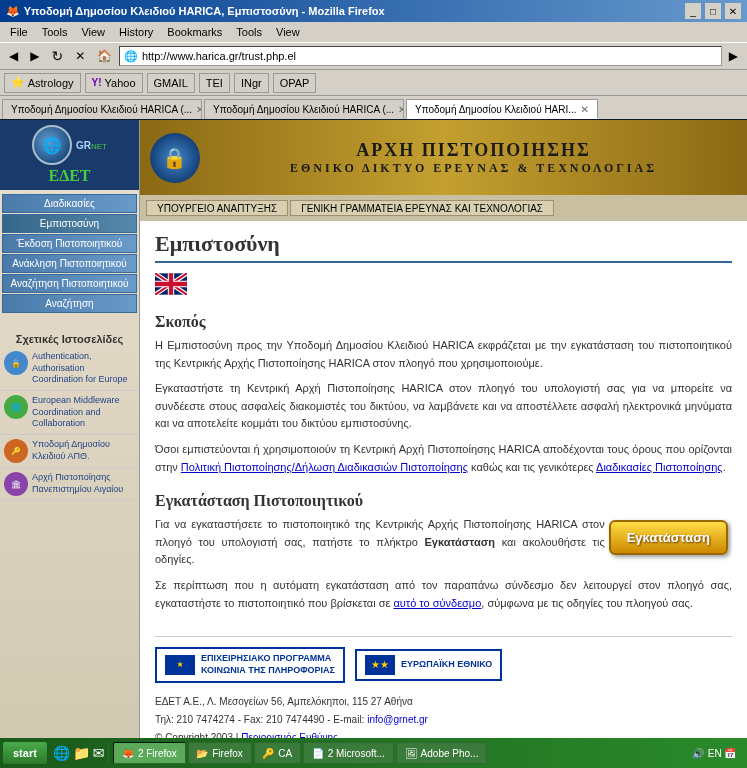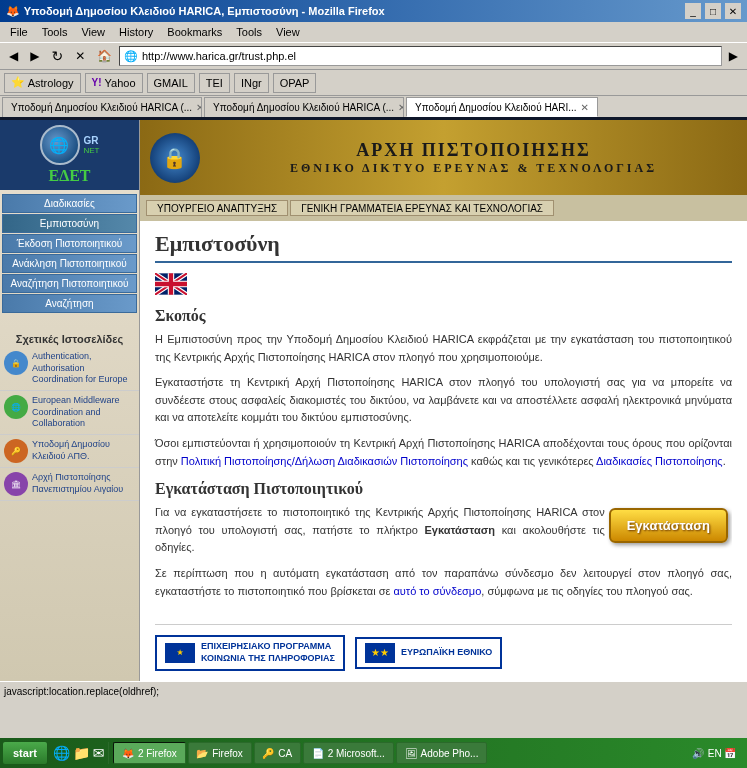--- a/index.html
+++ b/index.html
@@ -85,21 +85,21 @@
     .bm-yahoo { color: #6600aa; font-weight: bold; font-size: 10px; }
 
     
     .tabs-bar {
       background: #d4d0c8;
       display: flex;
       align-items: flex-end;
       padding: 2px 2px 0;
       gap: 2px;
       height: 24px;
-      border-bottom: 3px solid #0f172a;
+      border-bottom: 1px solid #0f172a;
     }
     .tab {
       background: #d4d0c8;
       border: 1px solid #999;
       border-bottom: none;
       padding: 2px 8px;
       font-size: 10px;
       cursor: pointer;
       height: 20px;
       display: flex;
@@ -195,33 +195,33 @@
       border-bottom: 2px solid #336699;
       padding-bottom: 4px;
       margin-bottom: 10px;
       font-family: serif;
     }
 
     .section-title {
       font-size: 16px;
       font-weight: bold;
       color: #333;
-      margin: 10px 0 6px;
+      margin: 16px 0 6px;
       font-family: serif;
     }
 
     .content-text {
       font-size: 11px;
       line-height: 1.6;
       color: #333;
       margin-bottom: 8px;
       text-align: justify;
     }
 
-    .content-text a { color: #0000cc; }
+    .content-text a { color: #0000cc; text-decoration: underline; }
 
     .install-btn {
       float: right;
       background: linear-gradient(to bottom, #ffdd44, #cc8800);
       border: 2px solid #996600;
       border-radius: 6px;
       color: white;
       font-size: 13px;
       font-weight: bold;
       padding: 8px 16px;
@@ -460,21 +460,21 @@
 
   <div class="sidebar">
 
     <div class="sidebar-logo">
       <div style="position:relative; display:flex; flex-direction:column; align-items:center;">
         <div style="display:flex; align-items:center; gap:4px;">
 
           <div style="width:40px; height:40px; border-radius:50%; background: radial-gradient(circle at 40% 40%, #6699cc, #003366); border: 2px solid #aabbcc; display:flex; align-items:center; justify-content:center;">
             <span style="color:white; font-size:16px;">🌐</span>
           </div>
-          <div style="display:flex; flex-direction:column; align-items:flex-start;">
+          <div style="display:flex; align-items:flex-end;">
             <div style="display:flex; gap:2px; align-items:center;">
               <span style="color:#aad4ff; font-size:10px; font-weight:bold;">GR</span>
             </div>
             <div style="color:#44cc44; font-size:8px;">NET</div>
           </div>
         </div>
         <span style="color:#44cc44; font-size:16px; font-weight:bold; font-family:serif; margin-top:2px;">ΕΔΕΤ</span>
       </div>
     </div>
 
@@ -564,20 +564,29 @@
           </div>
         </div>
         <div class="eu-right">
           <div style="width:30px; height:20px; background:#003399; display:flex; align-items:center; justify-content:center;">
             <span style="color:#ffcc00; font-size:10px;">★★</span>
           </div>
           <span class="eu-program-text">ΕΥΡΩΠΑΪΚΗ ΕΘΝΙΚΟ</span>
         </div>
       </div>
 
+      <div class="footer-text">
+        <div>ΕΔΕΤ Α.Ε., Λ. Μεσογείων 56, Αμπελόκηποι, 115 27 Αθήνα</div>
+        <div>
+          Τηλ: 210 7474274 - Fax: 210 7474490 - E-mail: <a>info@grnet.gr</a>
+        </div>
+        <div>
+          © Copyright 2003 | <a>Περιορισμός Ευθύνης</a>
+        </div>
+      </div>
     </div>
   </div>
 </div>
 
 <div class="statusbar">
   <span>javascript:location.replace(oldhref);</span>
 </div>
 
 <div class="taskbar">
   <button class="start-btn">start</button>

